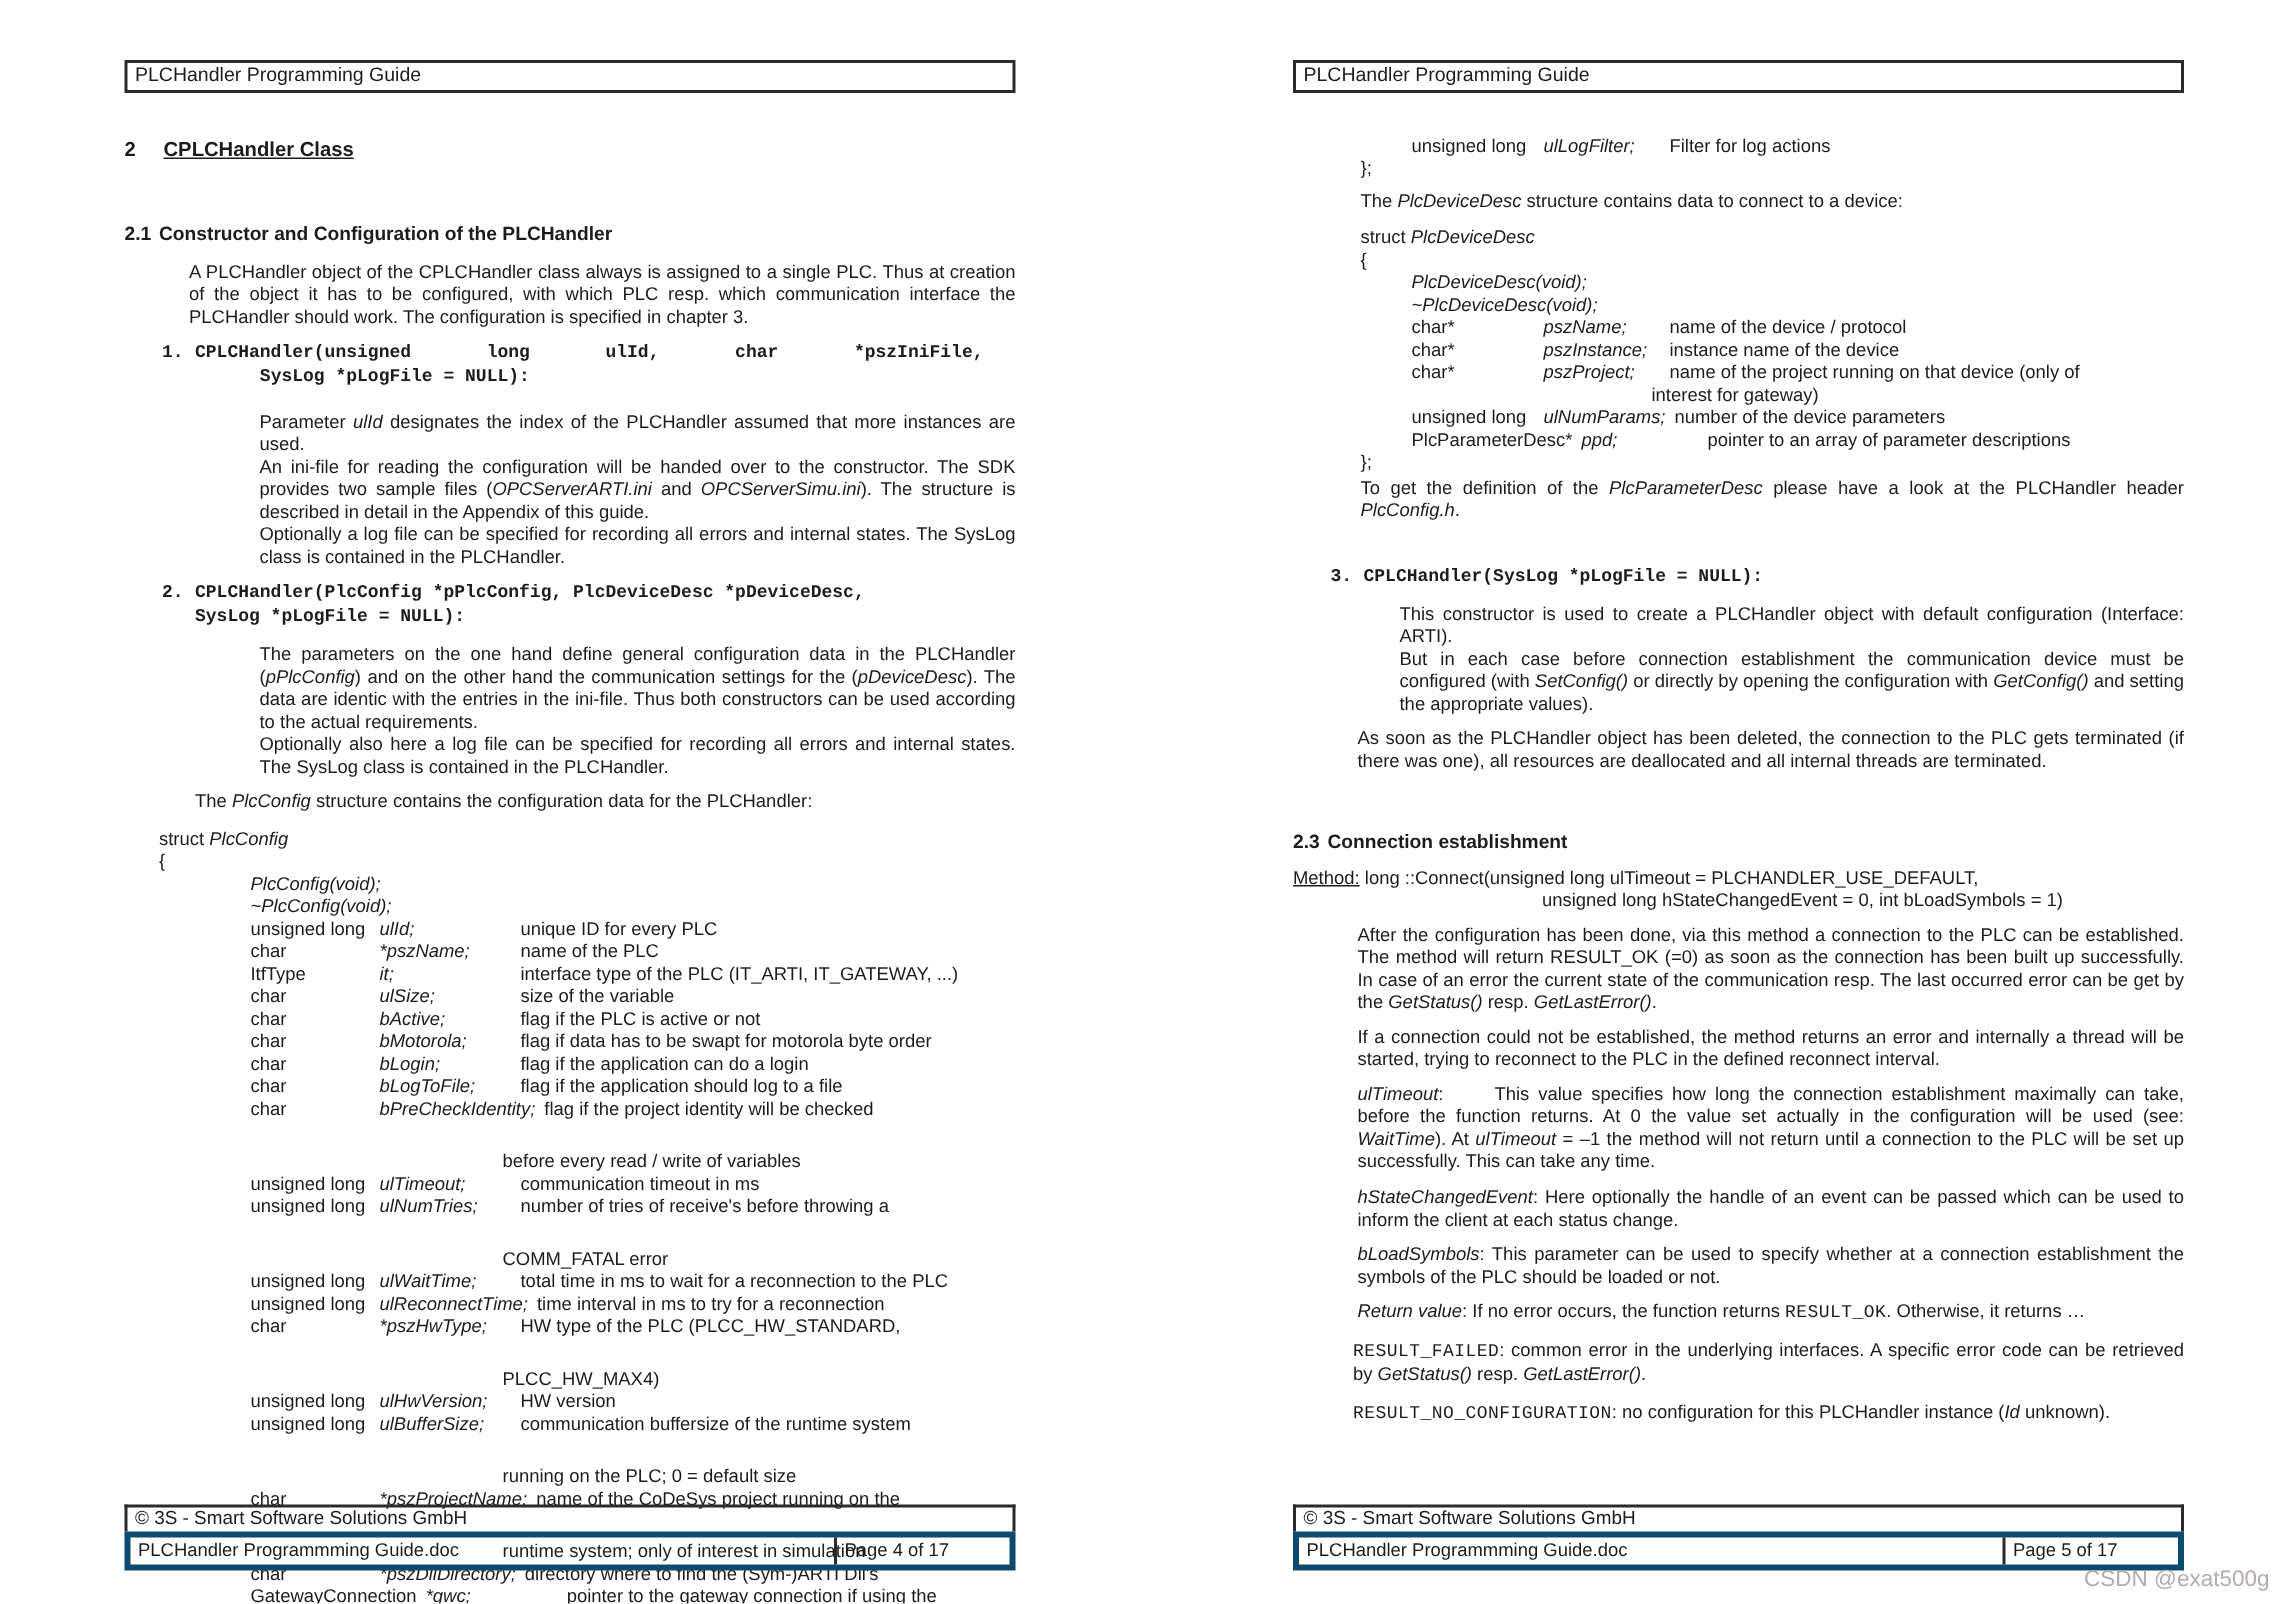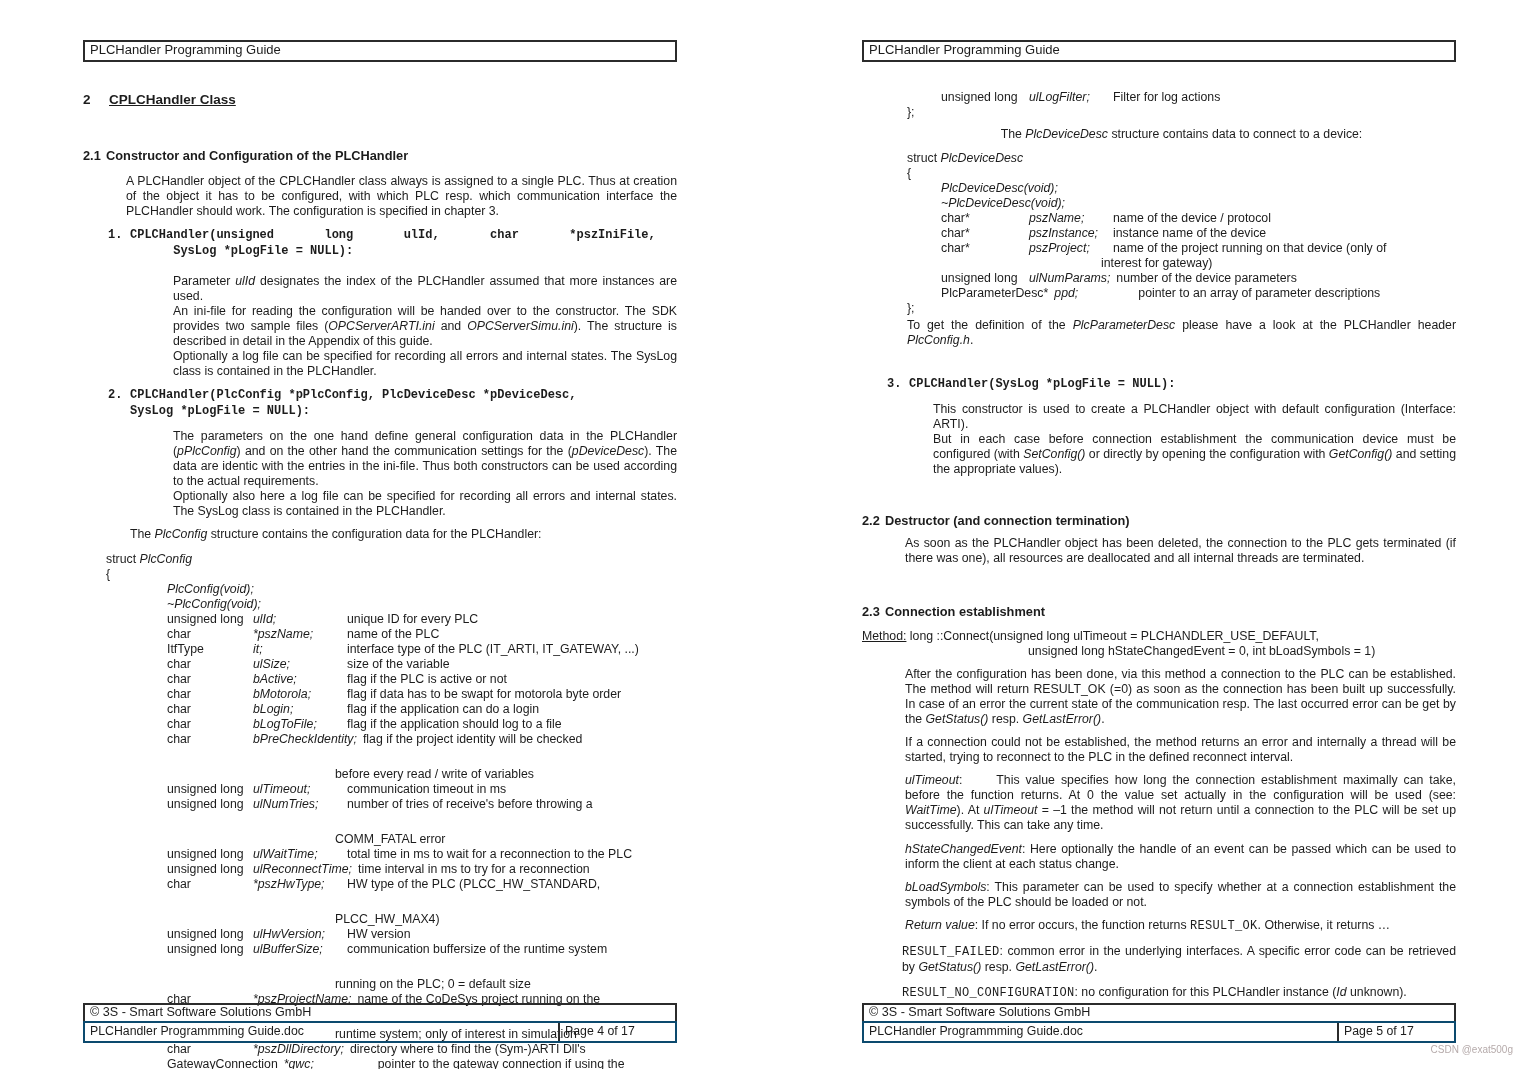--- a/index.html
+++ b/index.html
@@ -37,26 +37,26 @@
   .page.left .stype{min-width:80px;}
   .page.left .sname{min-width:88px;}
   .page.left .scont{margin-left:168px;margin-top:20px;}
   .page.right .srows{margin-left:79px;}
   .page.right .stype{min-width:82px;}
   .page.right .sname{min-width:78px;}
   .page.right .scont{margin-left:160px;}
   .method-line2{padding-left:166px;}
   .footer{position:absolute;top:1003px;left:0;width:594px;}
   .fbox1{border:2px solid #2b2b2b;border-bottom:none;padding:0 0 1px 5px;font-size:12.6px;line-height:15px;}
-  .fbox2{border:2px solid #0c4a6e;display:flex;line-height:15px;}
+  .fbox2{border:4px solid #0c4a6e;display:flex;line-height:15px;}
   .fdoc{flex:1 1 auto;padding:1px 0 2px 5px;font-size:12.3px;}
   .fpage{flex:0 0 110px;border-left:2px solid #2b2b2b;padding:1px 0 2px 5px;font-size:12.3px;}
   .watermark{position:absolute;top:1044px;left:1356px;width:157px;text-align:right;
-             font-size:10px;color:#b6abab;}
-  .mt2{margin-top:2px;}.mt7{margin-top:7px;text-align:center;}.mt8{margin-top:8px;}.mt9{margin-top:9px;}
+             font-size:15px;color:#b6abab;}
+  .mt2{margin-top:2px;}.mt7{margin-top:7px;}.mt8{margin-top:8px;}.mt9{margin-top:9px;}
   .mt10{margin-top:10px;}.mt11{margin-top:11px;}.mt15{margin-top:15px;}.mt28{margin-top:28px;}
   .mt36{margin-top:36px;}.mt38{margin-top:38px;}.mt41{margin-top:41px;}
 </style>
 </head>
 <body>
 
 <div class="page left">
   <div class="hdrbox">
     <span>PLCHandler Programming Guide</span>
   </div>
@@ -273,23 +273,20 @@
 
   <div class="codeitem mt28">
     <span class="marker">3.</span>
     <pre class="code">CPLCHandler(SysLog *pLogFile = NULL):</pre>
   </div>
   <div class="ind28 mt10">
       <div class="jpara"><span>This constructor is used to create a PLCHandler object with default configuration (Interface: ARTI).</span></div>
       <div class="jpara"><span>But in each case before connection establishment the communication device must be configured (with </span><span class="it">SetConfig()</span><span> or directly by opening the configuration with </span><span class="it">GetConfig()</span><span> and setting the appropriate values).</span></div>
     </div>
 
-  <div class="sect mt36">
-    <span class="snum">2.2</span><span>Destructor (and connection termination)</span>
-  </div>
   <div class="jpara mt8">As soon as the PLCHandler object has been deleted, the connection to the PLC gets terminated (if there was one), all resources are deallocated and all internal threads are terminated.</div>
 
   <div class="sect mt38">
     <span class="snum">2.3</span><span>Connection establishment</span>
   </div>
   <div class="mt10"><span class="un">Method:</span><span> long ::Connect(unsigned long ulTimeout = PLCHANDLER_USE_DEFAULT,</span></div>
   <div class="method-line2"><span>unsigned long hStateChangedEvent = 0, int bLoadSymbols = 1)</span></div>
 
   <div class="jpara mt8"><span>After the configuration has been done, via this method a connection to the PLC can be established. The method will return RESULT_OK (=0) as soon as the connection has been built up successfully. In case of an error the current state of the communication resp. The last occurred error can be get by the </span><span class="it">GetStatus()</span><span> resp. </span><span class="it">GetLastError()</span><span>.</span></div>
   <div class="jpara mt8">If a connection could not be established, the method returns an error and internally a thread will be started, trying to reconnect to the PLC in the defined reconnect interval.</div>

